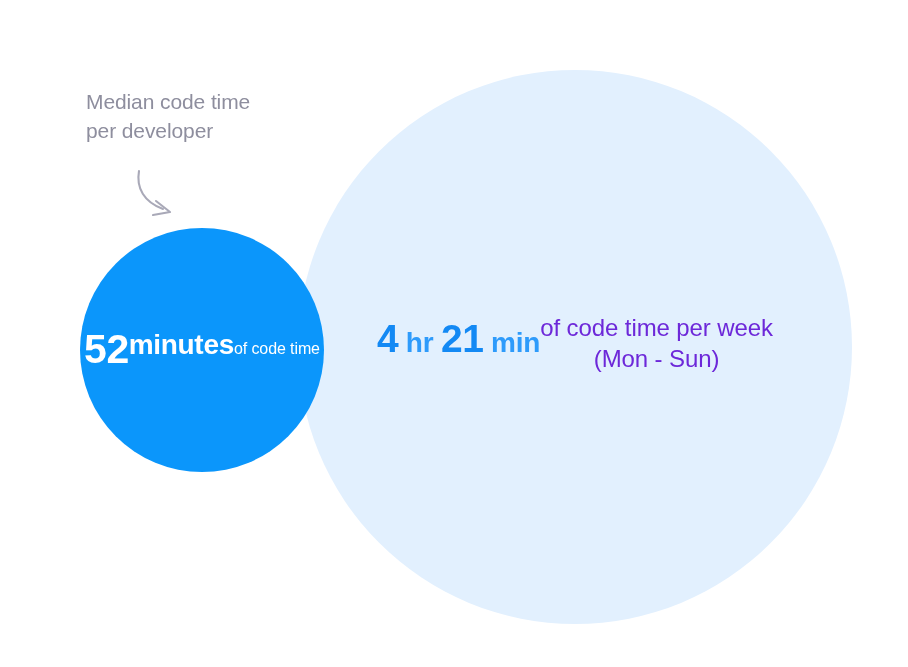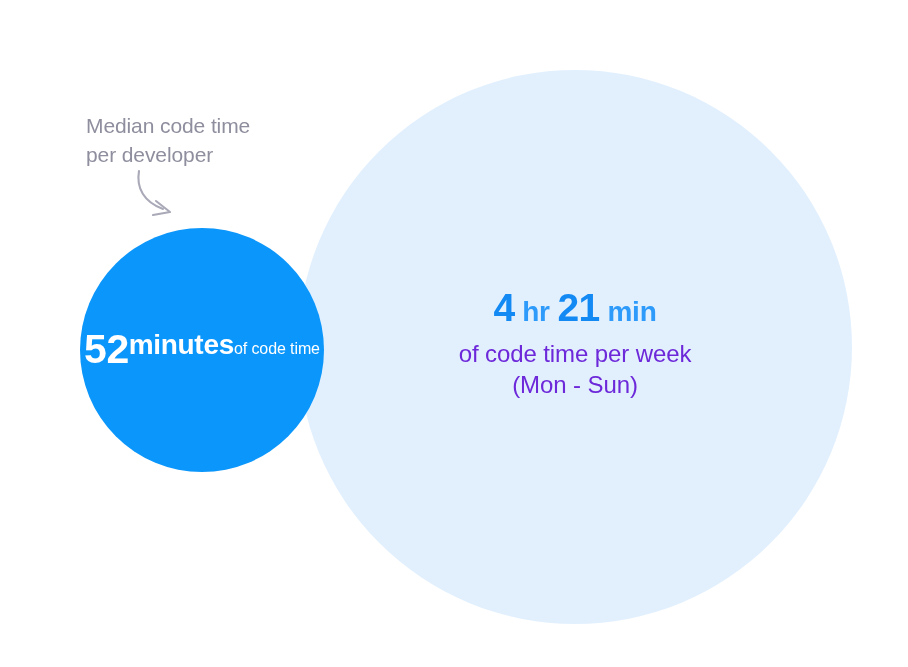--- a/index.html
+++ b/index.html
@@ -30,21 +30,21 @@
     background: #e2f0fe;
     z-index: 1;
   }
   .week-text {
     position: absolute;
     left: 0;
     top: 0;
     width: 554px;
     height: 554px;
     display: flex;
-    flex-direction: column;
+    flex-direction: row;
     align-items: center;
     justify-content: center;
     text-align: center;
     padding-bottom: 6px;
     box-sizing: border-box;
   }
   .week-headline {
     white-space: nowrap;
     line-height: 1;
     margin-bottom: 12px;
@@ -113,21 +113,21 @@
     font-size: 16px;
     font-weight: normal;
     line-height: 1.3;
     letter-spacing: -0.1px;
   }
 
   
   .annotation-label {
     position: absolute;
     left: 86px;
-    top: 112px;
+    top: 88px;
     z-index: 3;
     font-size: 21px;
     line-height: 1.36;
     color: #8e8e9e;
     letter-spacing: -0.1px;
     white-space: pre-line;
   }
   .annotation-arrow {
     position: absolute;
     left: 120px;

